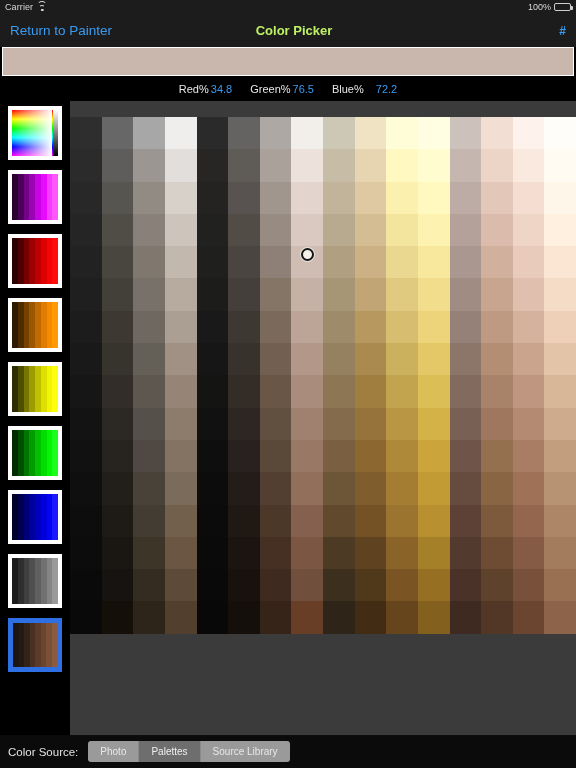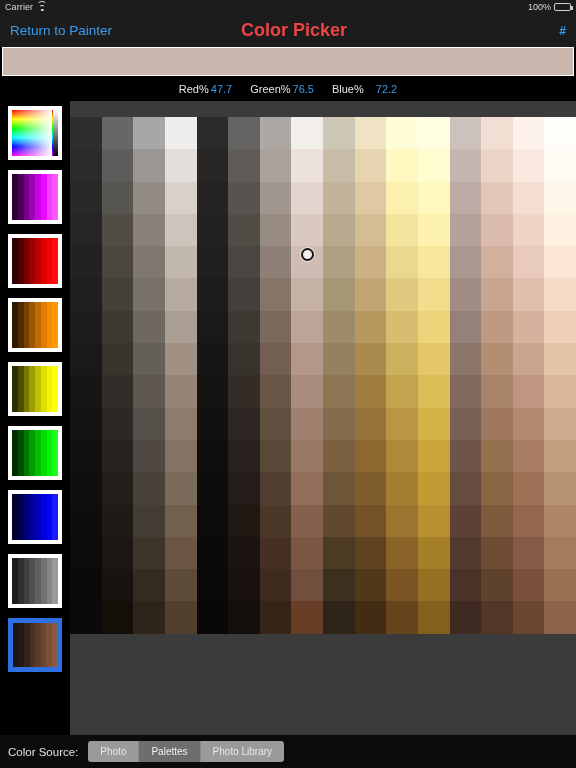--- a/index.html
+++ b/index.html
@@ -42,21 +42,21 @@
                    width:1.6px; height:3.4px; background:#cfcfcf; border-radius:0 1px 1px 0; }
 
   
   .navbar {
     height:33px; background:#1c1c1c; position:relative;
     display:flex; align-items:center; padding:0 10px;
   }
   .nav-left { font-size:13.5px; color:#3b9bf0; cursor:pointer; }
   .nav-title {
     position:absolute; left:12px; right:0; text-align:center;
-    font-size:18px; color:#ef4444; font-weight:600; pointer-events:none;
+    font-size:13px; color:#bef264; font-weight:600; pointer-events:none;
   }
   .nav-right { margin-left:auto; font-size:12px; color:#3b9bf0; cursor:pointer; font-weight:600; }
 
   
   .preview-wrap { padding:0 2px; background:#000; }
   .preview { height:29px; width:100%; border:1px solid #ffffff; }
 
   
   .readout {
     height:25px; background:#000; display:flex; align-items:center;
@@ -142,21 +142,21 @@
     <div class="nav-title">Color Picker</div>
     <div class="nav-right">#</div>
   </div>
 
   <div class="preview-wrap">
     <div class="preview" id="preview-swatch" style="background: rgb(201, 182, 172);"></div>
   </div>
 
   <div class="readout">
     <span class="pair">
-      <span class="lbl">Red%</span><span class="val" style="color: rgb(59, 155, 240);">47.7</span>
+      <span class="lbl">Red%</span><span class="val" style="color: rgb(59, 155, 240);">34.8</span>
     </span>
     <span class="pair">
       <span class="lbl">Green%</span><span class="val" style="color: rgb(59, 155, 240); margin-top: 30px;">76.5</span>
     </span>
     <span class="pair">
       <span class="lbl">Blue%</span><span class="val" style="color: rgb(59, 155, 240); margin-left: 12px;">72.2</span>
     </span>
   </div>
 
   <div class="body-area">
@@ -524,17 +524,17 @@
         </div>
       <div class="cursor-ring" id="cursor-ring" style="left: 230.5px; top: 146.5px;"></div>
     </div>
   </div>
 
   <div class="toolbar">
     <span class="tb-label">Color Source:</span>
     <div class="segmented" id="color-source-segmented">
         <div class="seg">Photo</div>
         <div class="seg active">Palettes</div>
-        <div class="seg">Photo Library</div>
+        <div class="seg">Source Library</div>
       </div>
   </div>
 
 </div>
 
 </body></html>

